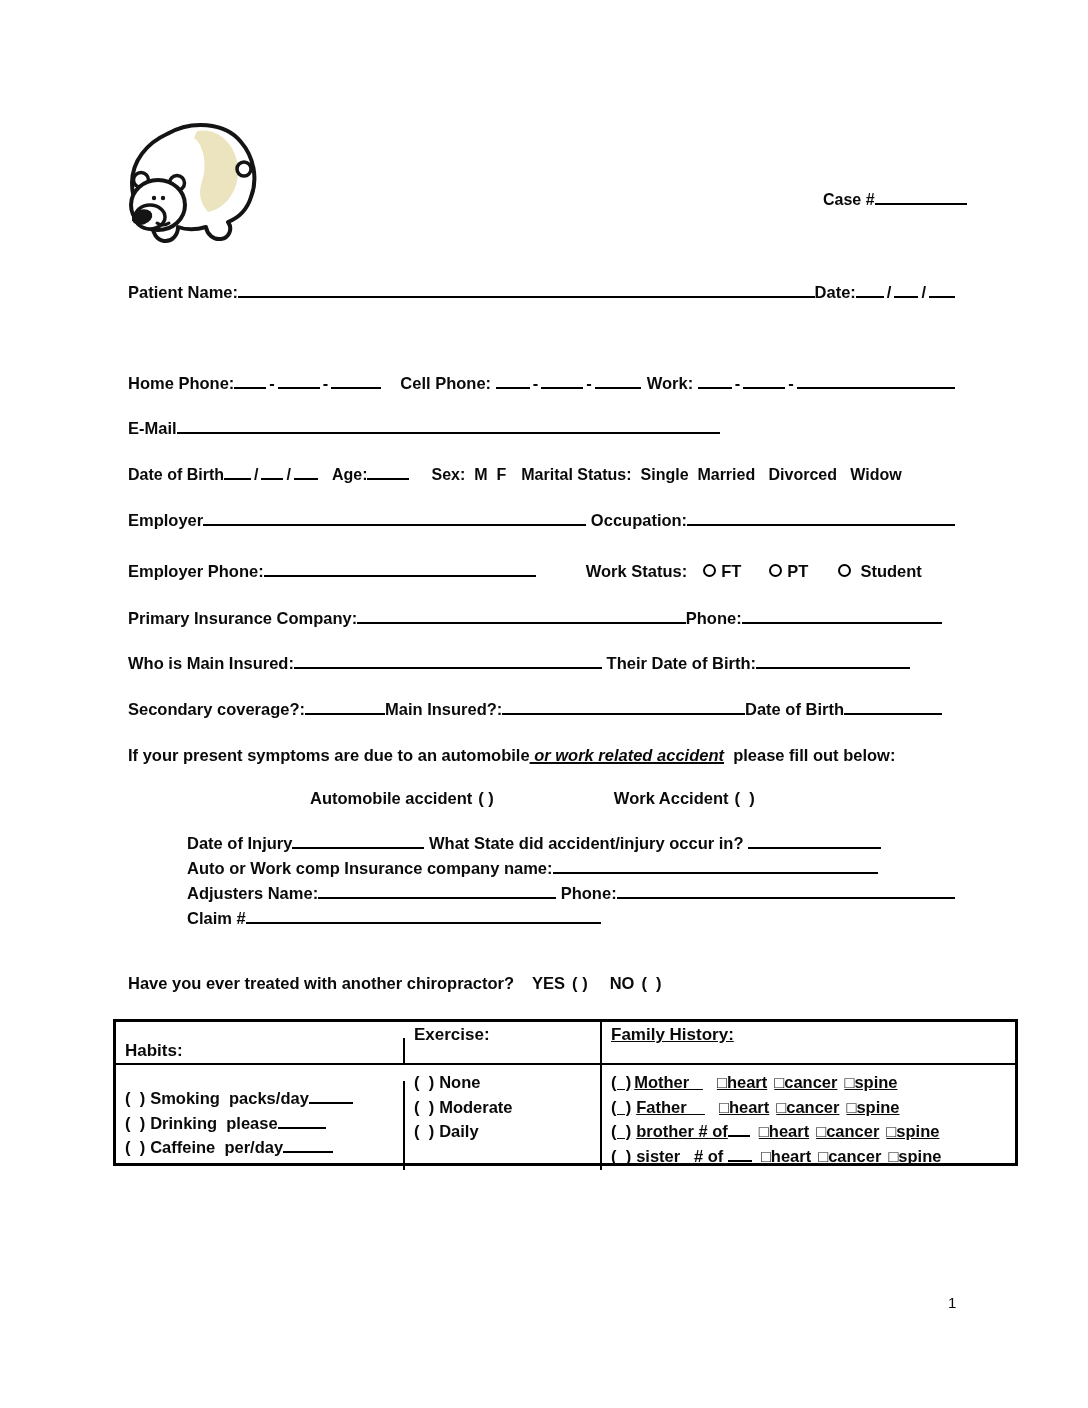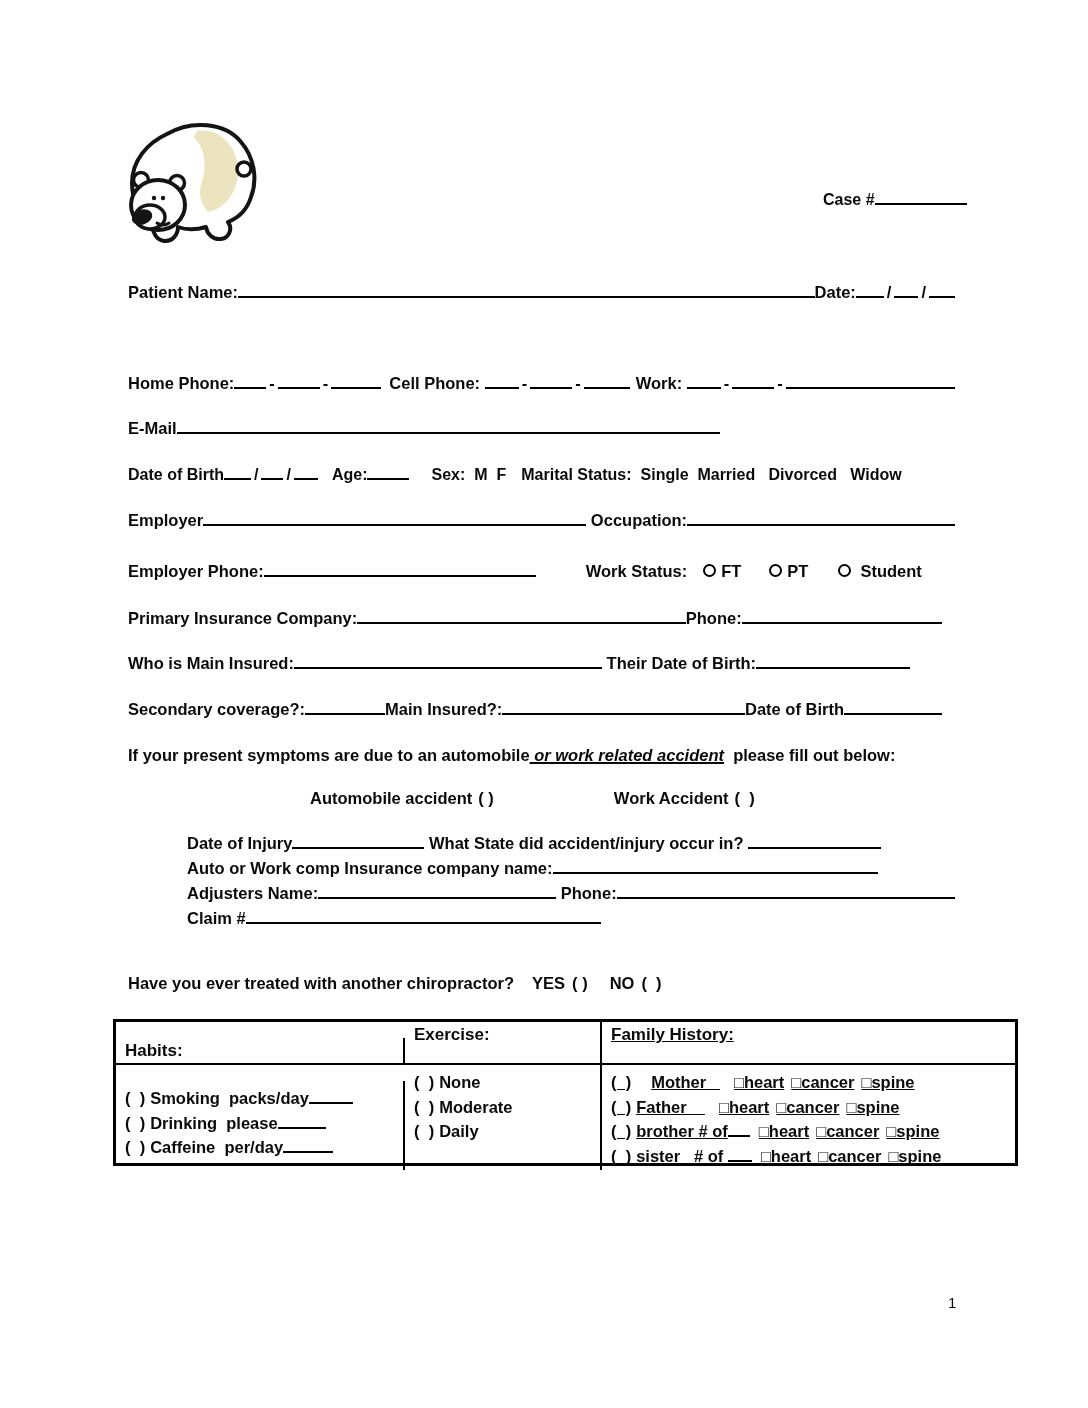--- a/index.html
+++ b/index.html
@@ -75,21 +75,21 @@
   </div>
 
 
   <div class="row" style="top:374px">
     <span class="lbl">Home Phone:</span>
     <span class="blank" style="width:32px"></span>
     <span class="sep">-</span>
     <span class="blank" style="width:42px"></span>
     <span class="sep">-</span>
     <span class="blank" style="width:50px"></span>
-    <span class="lbl" style="margin-left:8px">Cell Phone: </span>
+    <span class="lbl" style="margin-left:19px">Cell Phone: </span>
     <span class="blank" style="width:34px"></span>
     <span class="sep">-</span>
     <span class="blank" style="width:42px"></span>
     <span class="sep">-</span>
     <span class="blank" style="width:46px"></span>
     <span class="lbl" style="margin-left:6px">Work: </span>
     <span class="blank" style="width:34px"></span>
     <span class="sep">-</span>
     <span class="blank" style="width:42px"></span>
     <span class="sep">-</span>
@@ -234,21 +234,21 @@
           <span class="lbl" style="margin-left:5px">Moderate</span>
         </div>
         <div class="tline">
           <span class="lbl pre">(  )</span>
           <span class="lbl" style="margin-left:5px">Daily</span>
         </div>
       </div>
       <div class="tcell c3 bodycell">
         <div class="tline">
           <span class="lbl pre">(  )</span>
-          <span class="lbl pre" style="margin-left:20px">Mother   </span>
+          <span class="lbl pre" style="margin-left:3px">Mother   </span>
           <span class="lbl" style="margin-left:14px">□heart</span>
           <span class="lbl" style="margin-left:7px">□cancer</span>
           <span class="lbl" style="margin-left:7px">□spine</span>
         </div>
         <div class="tline">
           <span class="lbl pre">(  )</span>
           <span class="lbl pre" style="margin-left:5px">Father    </span>
           <span class="lbl" style="margin-left:14px">□heart</span>
           <span class="lbl" style="margin-left:7px">□cancer</span>
           <span class="lbl" style="margin-left:7px">□spine</span>

